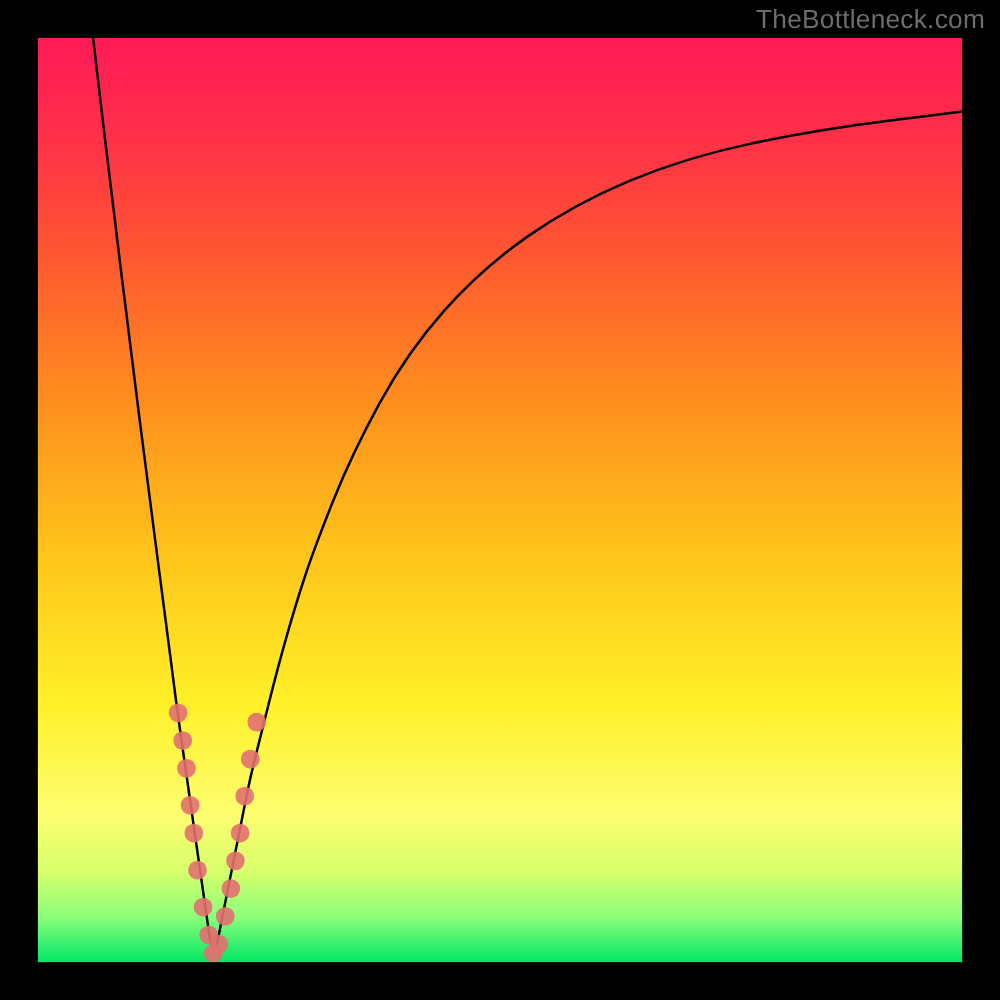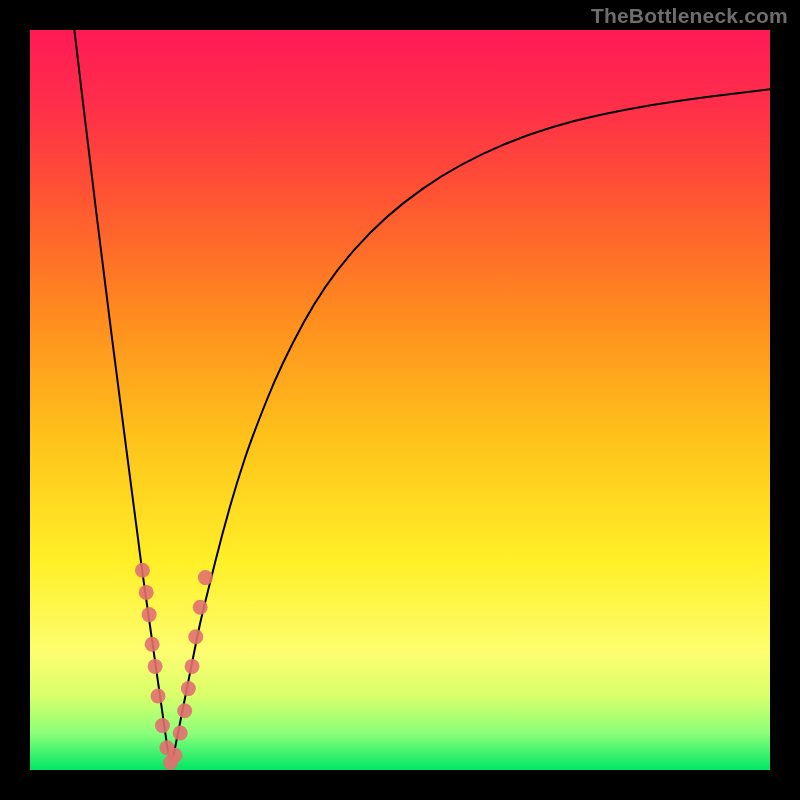--- a/index.html
+++ b/index.html
@@ -32,21 +32,21 @@
   svg.curves {
     position: absolute;
     inset: 0;
   }
   .watermark {
     position: absolute;
     top: 4px;
     right: 12px;
     color: #6d6d6d;
     font-size: 21px;
-    font-weight: 700;
+    font-weight: 400;
     letter-spacing: 0.2px;
     user-select: none;
   }
 </style>
 </head>
 <body>
 
 <div class="frame">
 
   <div class="plot-area">

